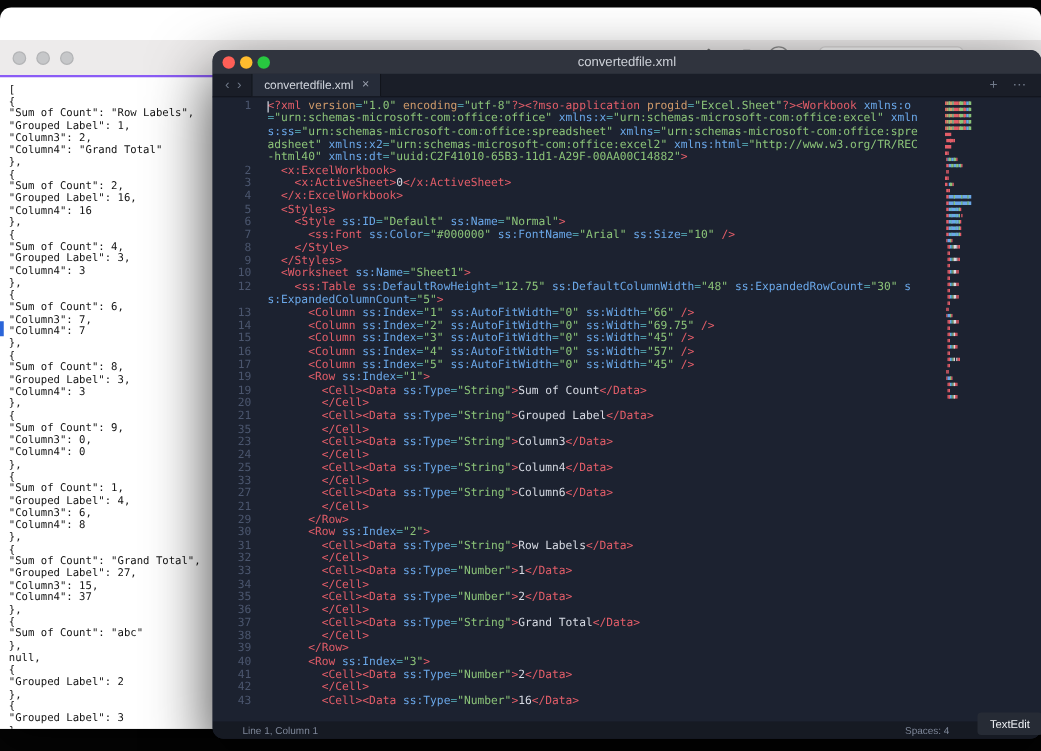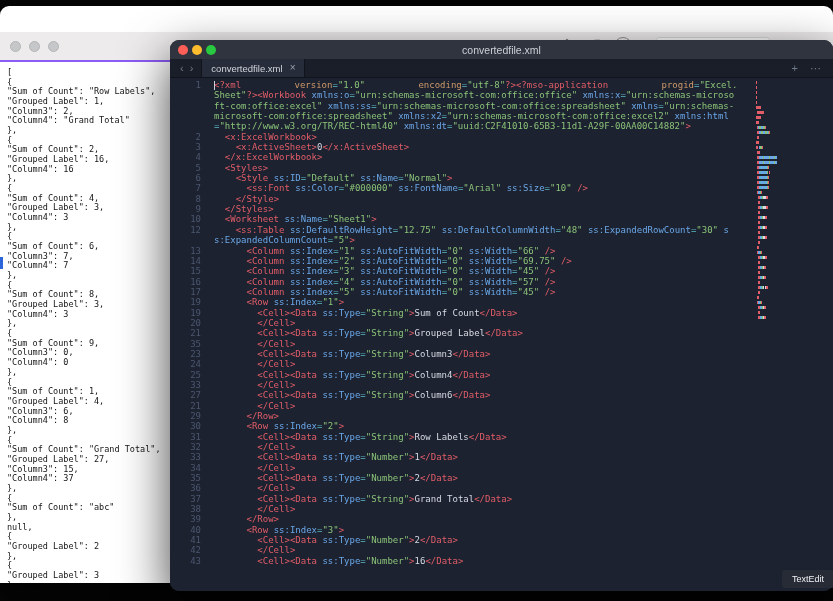--- a/index.html
+++ b/index.html
@@ -49,21 +49,21 @@
   .tab-close{color:#9aa0ae;font-size:10px;line-height:1;}
   .tab-actions{margin-left:auto;display:flex;gap:12px;padding-right:12px;color:#717a8a;font-size:11px;line-height:1;}
   .ed-body{flex:1;position:relative;background:#1c2230;overflow:hidden;}
   .code{position:absolute;left:0;top:2px;font-family:"DejaVu Sans Mono",monospace;font-size:9px;line-height:10.35px;}
   .cl{display:flex;align-items:flex-start;}
   .ln{flex:none;width:44px;text-align:right;padding-right:13px;box-sizing:border-box;color:#4b566e;}
   .lc{flex:none;width:97ch;white-space:pre-wrap;word-break:break-all;}
   .caret{position:absolute;left:44px;top:3px;width:1px;height:9px;background:#ccd1db;}
   .tk-tag{color:#e25d68;}
   .tk-attr{color:#6aa7e8;}
-  .tk-pia{color:#cf9a6a;margin-left:48px;}
+  .tk-pia{color:#cf9a6a;}
   .tk-val{color:#8bc378;}
   .tk-eq{color:#5bb8c4;}
   .tk-text{color:#d6dae3;}
   .tk-ws{color:transparent;}
   .minimap{position:absolute;left:586px;top:3px;width:21px;}
   .mm-row{display:flex;height:3px;margin-bottom:2px;overflow:hidden;}
   .mm-row span{flex:none;height:3px;background:currentColor;}
   .ed-status{height:14px;background:#161a23;display:flex;align-items:center;font-size:8px;color:#7e8799;
              padding-left:24px;flex:none;}
   .st-left{flex:1;}
@@ -937,16 +937,23 @@
             <span class="tk-attr" style="width: 1.4px;"></span>
             <span class="tk-eq" style="width: 0.2px;"></span>
             <span class="tk-val" style="width: 1.6px;"></span>
             <span class="tk-tag" style="width: 0.2px;"></span>
             <span class="tk-text" style="width: 0.4px;"></span>
             <span class="tk-tag" style="width: 1.2px;"></span>
             <span class="tk-tag" style="width: 0.2px;"></span>
           </div>
         </div>
     </div>
+    <footer class="ed-status">
+      <span class="st-left">Line 1, Column 1</span>
+      <span class="st-right">
+        <span>Spaces: 4</span>
+        <span>XML</span>
+      </span>
+    </footer>
   </section>
 
   <div class="app-tooltip">TextEdit</div>
 </div>
 
 </body></html>

